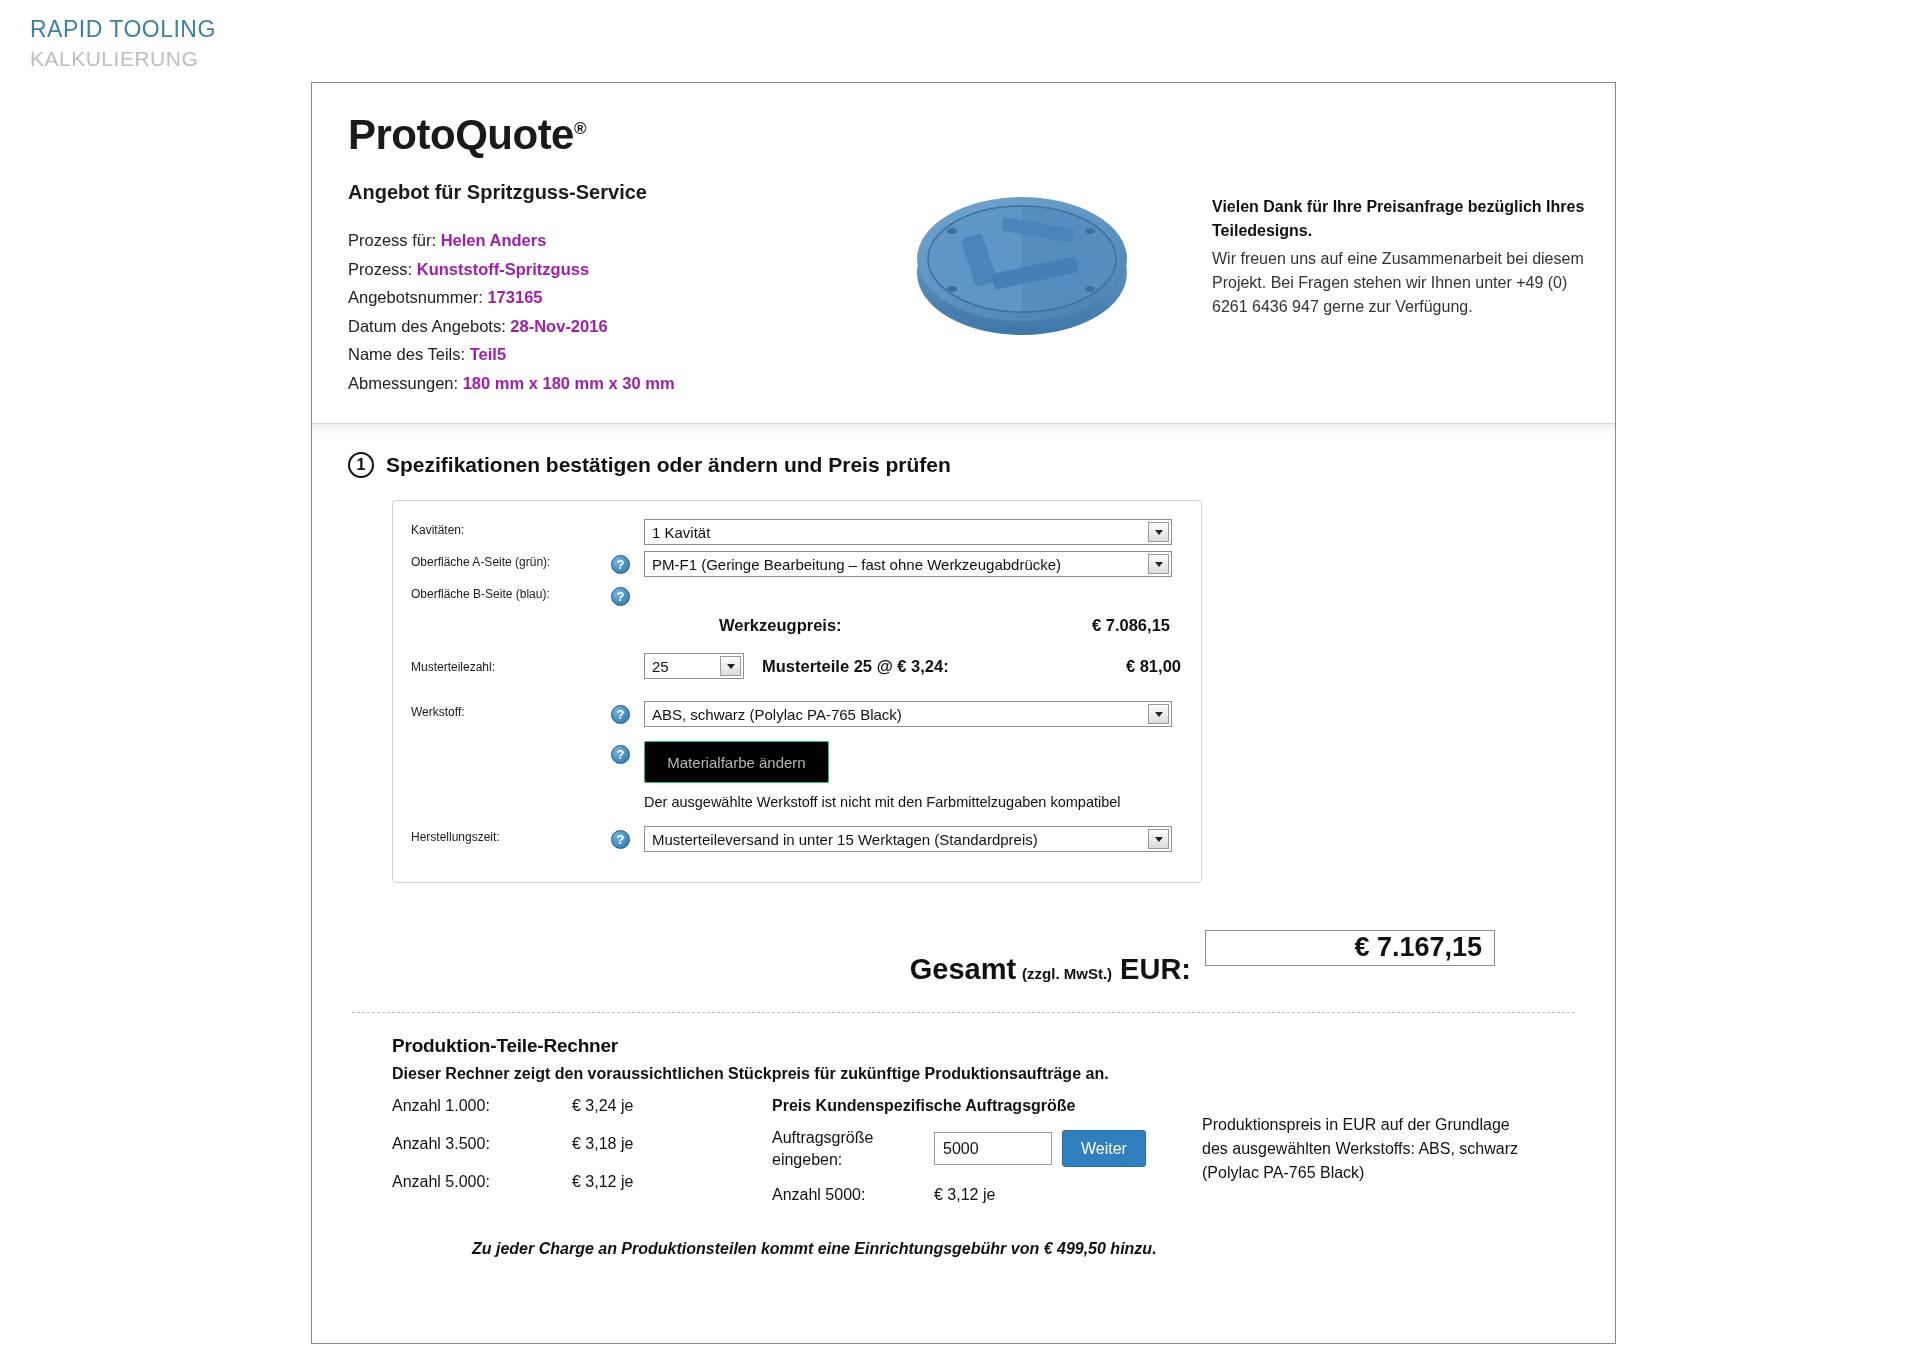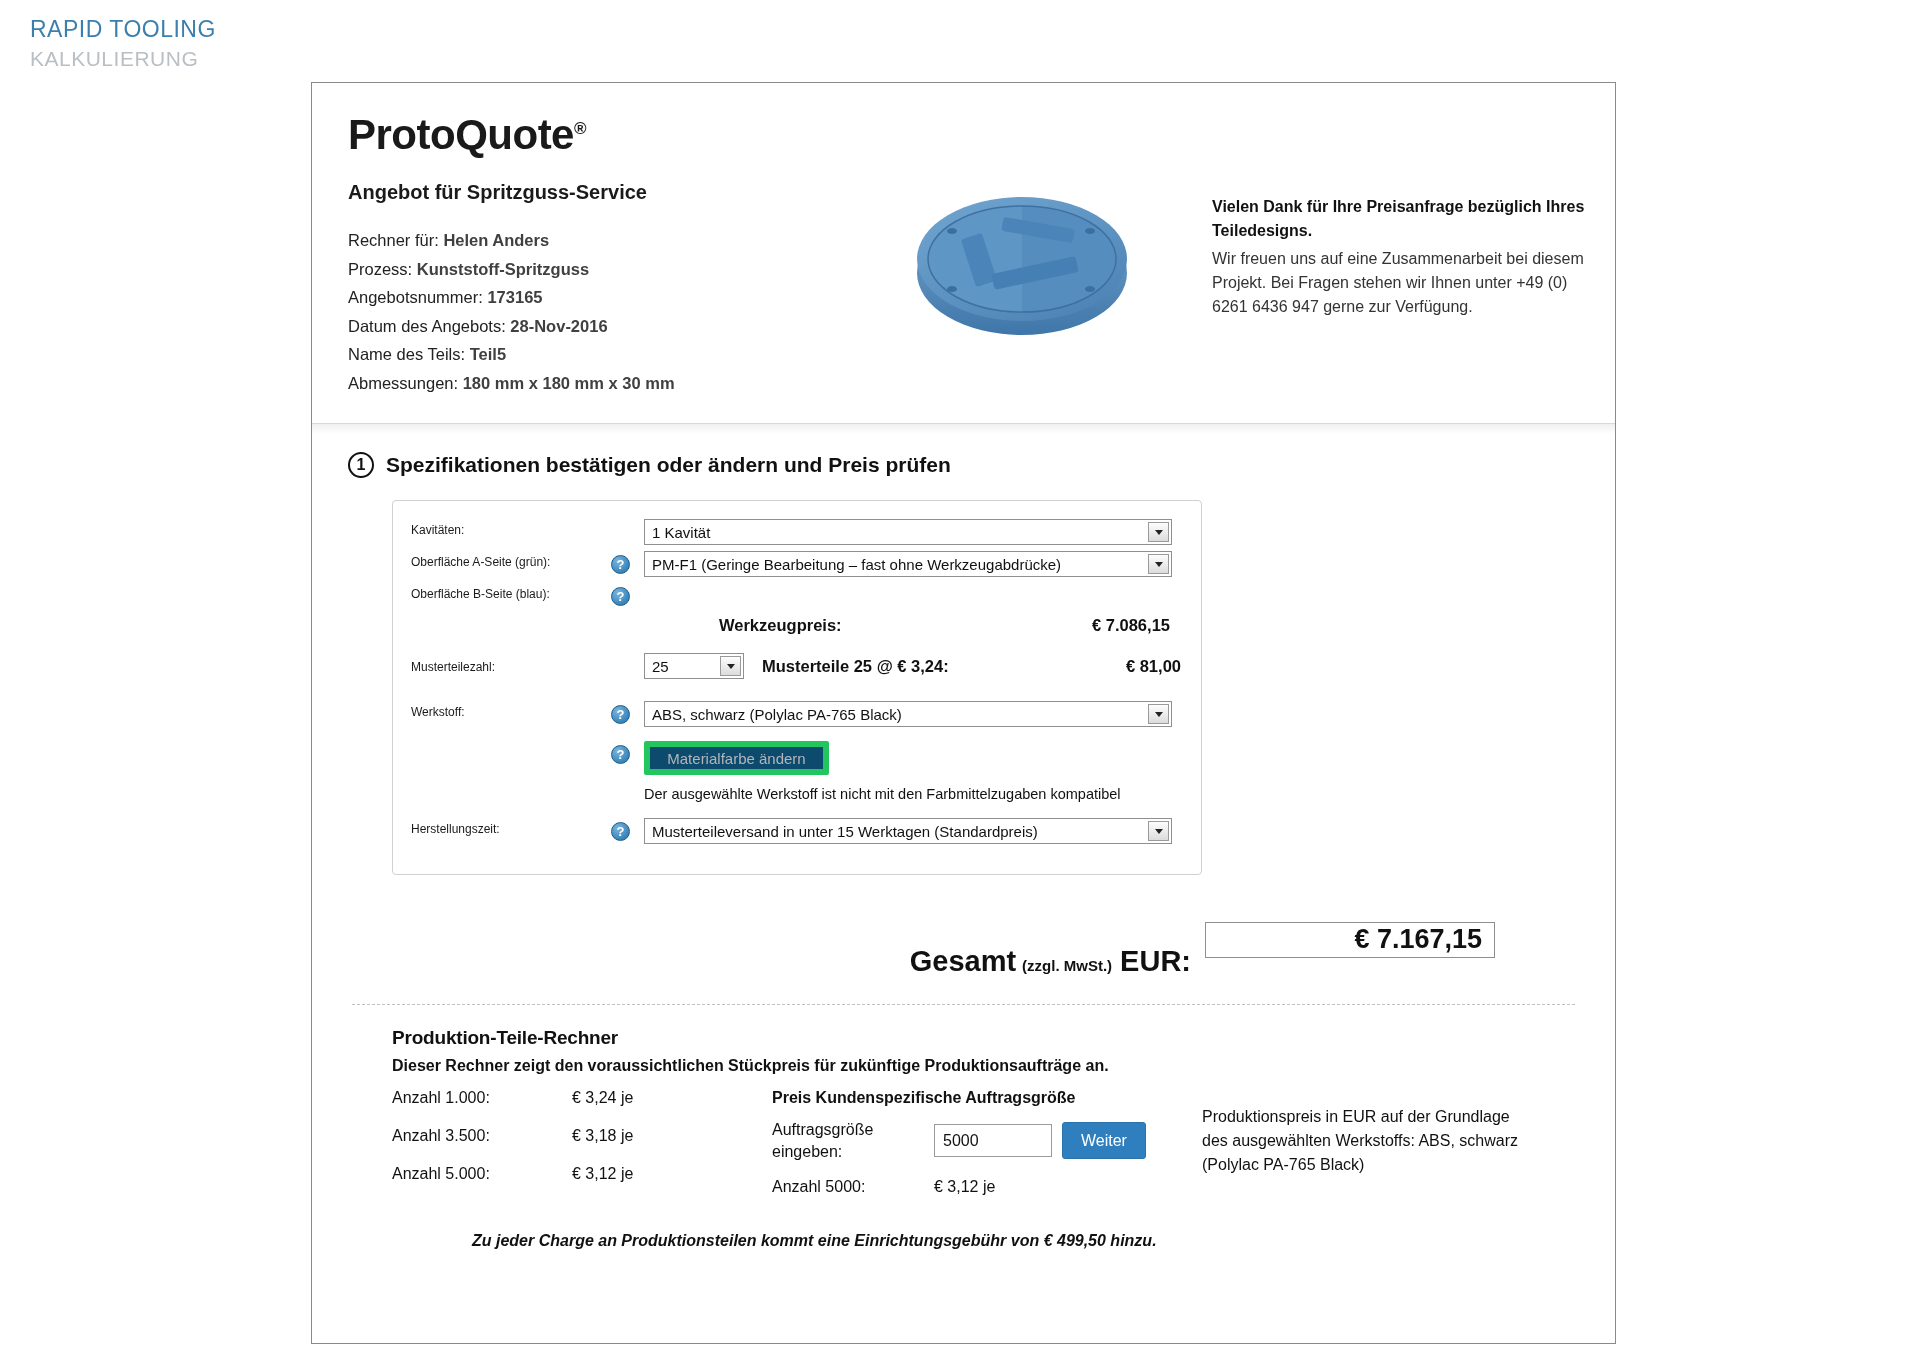--- a/index.html
+++ b/index.html
@@ -69,21 +69,21 @@
     font-weight: bold;
     color: #1a1a1a;
   }
   .meta {
     margin-top: 22px;
     font-size: 16.5px;
     color: #222;
     line-height: 1.73;
   }
   .meta .lbl { color: #222; }
-  .meta .val { font-weight: bold; color: #404040; }
+  .meta .val { font-weight: bold; color: #a21caf; }
 
   
   .part-img {
     position: absolute;
     left: 560px;
     top: 78px;
     width: 300px;
     height: 195px;
   }
 
@@ -252,23 +252,23 @@
     font-weight: bold;
     color: #111;
     flex: 1;
     display: flex;
     justify-content: space-between;
     padding-right: 2px;
   }
 
   .btn-disabled {
     width: 185px;
-    height: 34px;
-    border: 6px solid #22c55e;
-    background: #0c4a6e;
+    height: 42px;
+    border: 1px solid #22c55e;
+    background: #000000;
     color: #b5b5b5;
     font-size: 15px;
     display: flex;
     align-items: center;
     justify-content: center;
     box-sizing: border-box;
     border-radius: 2px;
   }
   .note-compat {
     margin-left: 233px;
@@ -433,21 +433,21 @@
 <div class="sheet">
 
   <div class="header">
     <div class="logo">
       <span>ProtoQuote</span><sup>®</sup>
     </div>
     <div class="subtitle">Angebot für Spritzguss-Service</div>
 
     <div class="meta">
       <div>
-        <span class="lbl">Rechner für:</span>
+        <span class="lbl">Prozess für:</span>
         <span class="val">Helen Anders</span>
       </div>
       <div>
         <span class="lbl">Prozess:</span>
         <span class="val">Kunststoff-Spritzguss</span>
       </div>
       <div>
         <span class="lbl">Angebotsnummer:</span>
         <span class="val">173165</span>
       </div>

